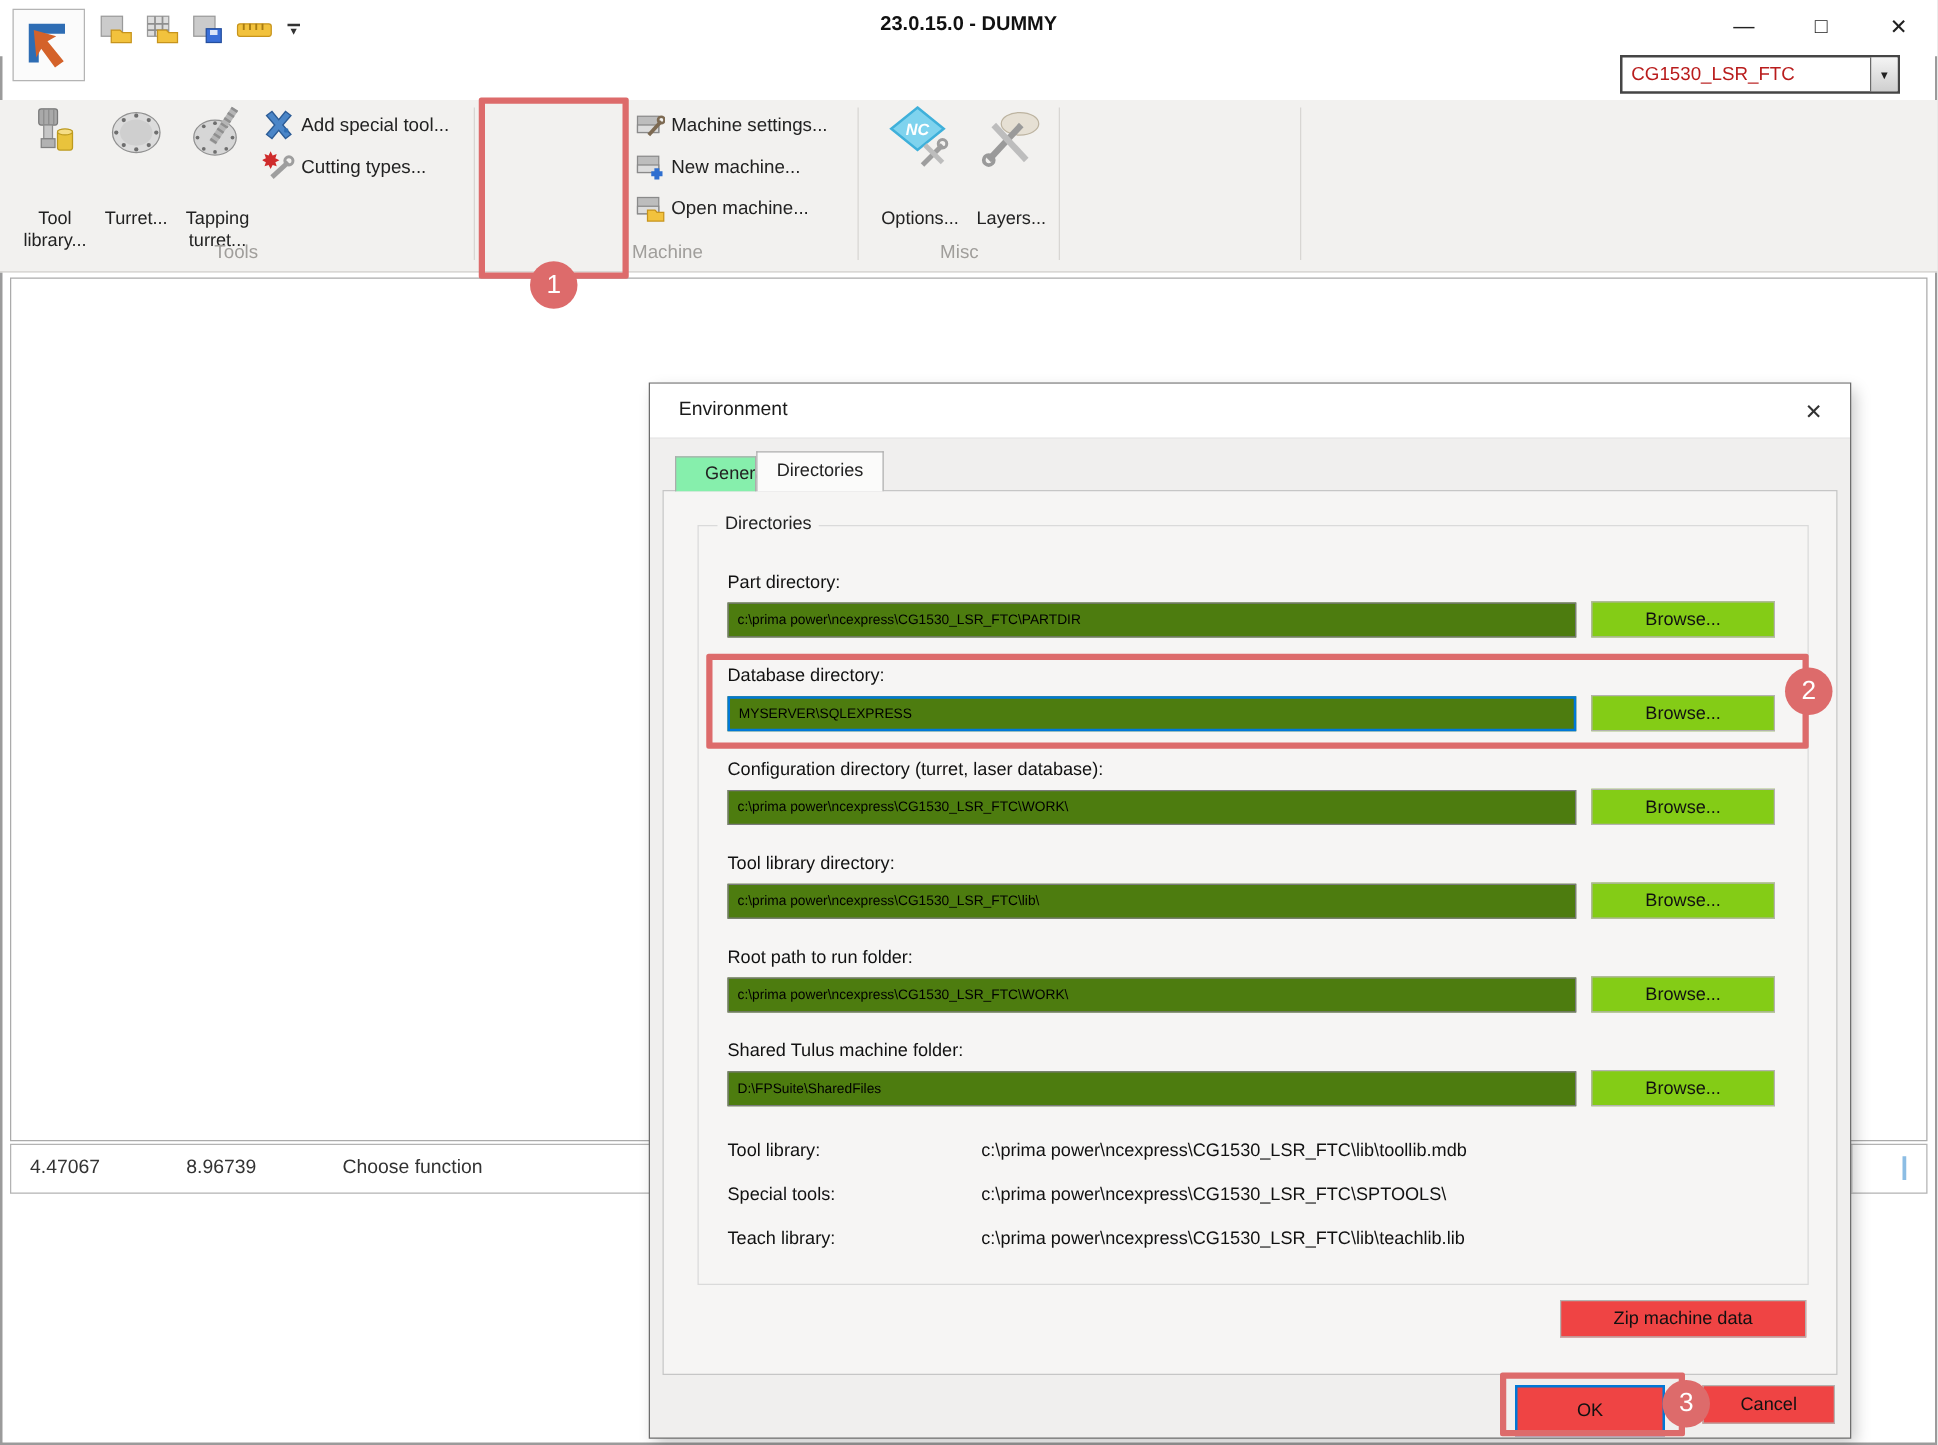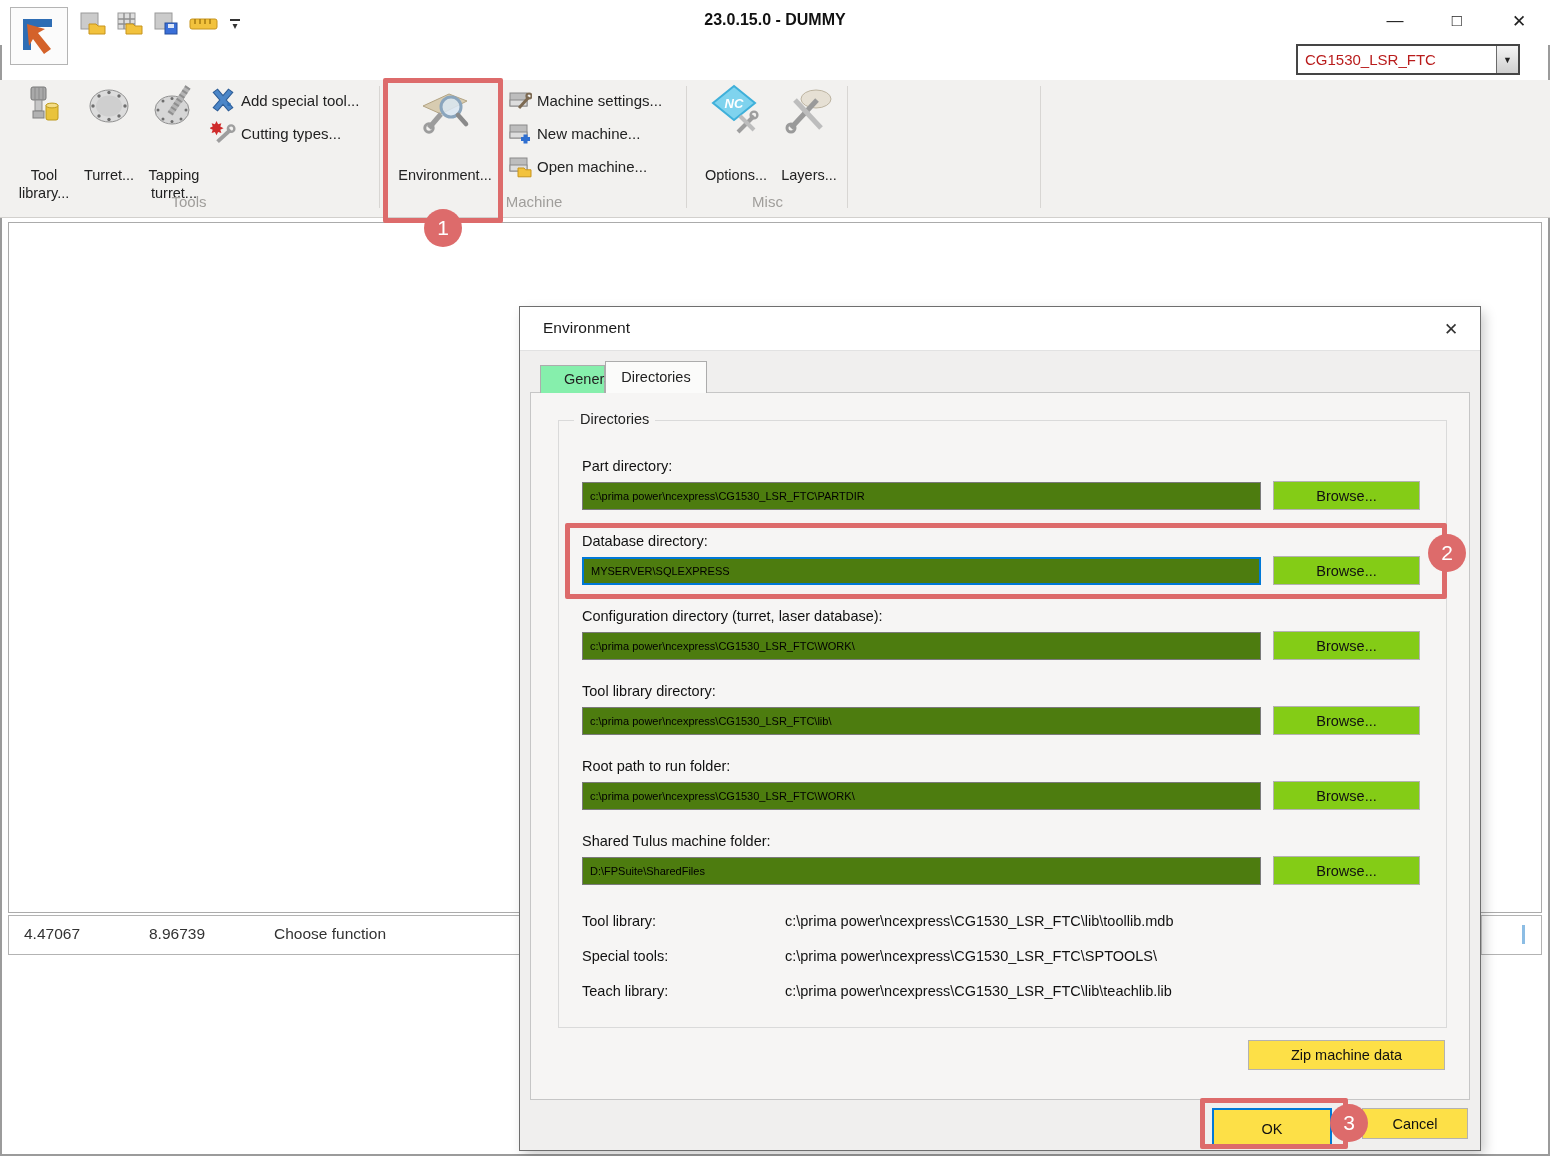--- a/index.html
+++ b/index.html
@@ -52,21 +52,21 @@
   .dtab.active { left:85px; top:54px; width:102px; height:32px; line-height:30px; background:#fbfbfa; border-bottom:none; z-index:2; }
   .dlg-panel { position:absolute; left:10px; top:85px; width:940px; height:708px; background:#f6f5f4; border:1px solid #c6c6c6; }
   .groupbox { position:absolute; left:38px; top:113px; width:889px; height:608px; border:1px solid #dadada; }
   .legend { position:absolute; left:54px; top:104px; background:#f6f5f4; padding:0 6px; font-size:14.5px; color:#222; }
   .flabel { position:absolute; left:62px; font-size:14.5px; color:#111; }
   .tbox { position:absolute; left:62px; width:679px; height:28px; border:1px solid #7a7a7a; background:#4d7c0f; font-family:"Liberation Sans", sans-serif; font-size:11px; color:#000; padding:0 7px; }
   .tbox.focused { border:2px solid #0078d7; }
   .browse { position:absolute; left:753px; width:147px; height:29px; background:#84cc16; border:1px solid #b4b2b0; font-family:"Liberation Sans", sans-serif; font-size:14.5px; color:#111; }
   .ilabel { position:absolute; left:62px; font-size:14.5px; color:#111; }
   .ivalue { position:absolute; left:265px; font-size:14.5px; color:#111; }
-  .dbtn { position:absolute; background:#fde047; border:1px solid #b4b2b0; font-family:"Liberation Sans", sans-serif; font-size:14.5px; color:#111; }
+  .dbtn { position:absolute; background:#ef4444; border:1px solid #b4b2b0; font-family:"Liberation Sans", sans-serif; font-size:14.5px; color:#111; }
   .dbtn.zip { left:728px; top:733px; width:197px; height:30px; }
   .dbtn.ok { left:692px; top:801px; width:120px; height:41px; border:2px solid #0078d7; }
   .dbtn.cancel { left:842px; top:801px; width:106px; height:31px; }
 
   
   .red-box { position:absolute; border:5px solid #dd6b6b; border-radius:2px; z-index:20; pointer-events:none; }
   .rb1 { left:383px; top:78px; width:120px; height:145px; }
   .rb2 { left:565px; top:523px; width:882px; height:76px; }
   .rb3 { left:1200px; top:1098px; width:148px; height:51px; }
   .badge { position:absolute; width:38px; height:38px; border-radius:50%; background:#dd6b6b; color:#fff; font-size:21px; display:flex; align-items:center; justify-content:center; z-index:21; }
@@ -188,30 +188,20 @@
       <svg width="26" height="26" viewBox="0 0 24 24">
         <path d="M6 1 l1.5 3 3 -1 -1 3 3 1.5 -3 1.5 1 3 -3 -1 -1.5 3 -1.5 -3 -3 1 1 -3 -3 -1.5 3 -1.5 -1 -3 3 1 z" fill="#cf2b2b"></path>
         <line x1="7" y1="20" x2="19" y2="9" stroke="#9e9e9e" stroke-width="3.6"></line>
         <circle cx="19.5" cy="8" r="3" fill="none" stroke="#9e9e9e" stroke-width="2.2"></circle>
       </svg>
       <span class="cap">Cutting types...</span>
     </div>
     <div class="grp-label" style="left:0; width:378px;">Tools</div>
     <div class="rsep" style="left:379px;"></div>
 
-    <div class="big-btn" style="left:388px; width:114px;">
-      <svg width="52" height="52" viewBox="0 0 52 52">
-        <polygon points="4,22 30,10 48,17 22,30" fill="#d8ccb1" stroke="#b3a483"></polygon>
-        <line x1="10" y1="44" x2="22" y2="30" stroke="#9c9c9c" stroke-width="5"></line>
-        <circle cx="10" cy="44" r="4.2" fill="none" stroke="#9c9c9c" stroke-width="3"></circle>
-        <circle cx="32" cy="23" r="10" fill="#d9e6f2" fill-opacity="0.85" stroke="#8aa5bd" stroke-width="3"></circle>
-        <line x1="39" y1="31" x2="47" y2="40" stroke="#8a8a8a" stroke-width="4.6" stroke-linecap="round"></line>
-      </svg>
-      <div class="cap">Environment...</div>
-    </div>
     <div class="sm-btn" style="left:508px; top:6px;">
       <svg width="24" height="24" viewBox="0 0 24 24">
         <rect x="2" y="5" width="17" height="13" fill="#bdbdbd" stroke="#8a8a8a"></rect>
         <rect x="2" y="12" width="17" height="6" fill="#dddddd" stroke="#8a8a8a"></rect>
         <line x1="11" y1="20" x2="21" y2="9" stroke="#7d6a52" stroke-width="3"></line>
         <circle cx="21" cy="8" r="2.6" fill="none" stroke="#7d6a52" stroke-width="2"></circle>
       </svg>
       <span class="cap">Machine settings...</span>
     </div>
     <div class="sm-btn" style="left:508px; top:39px;">

